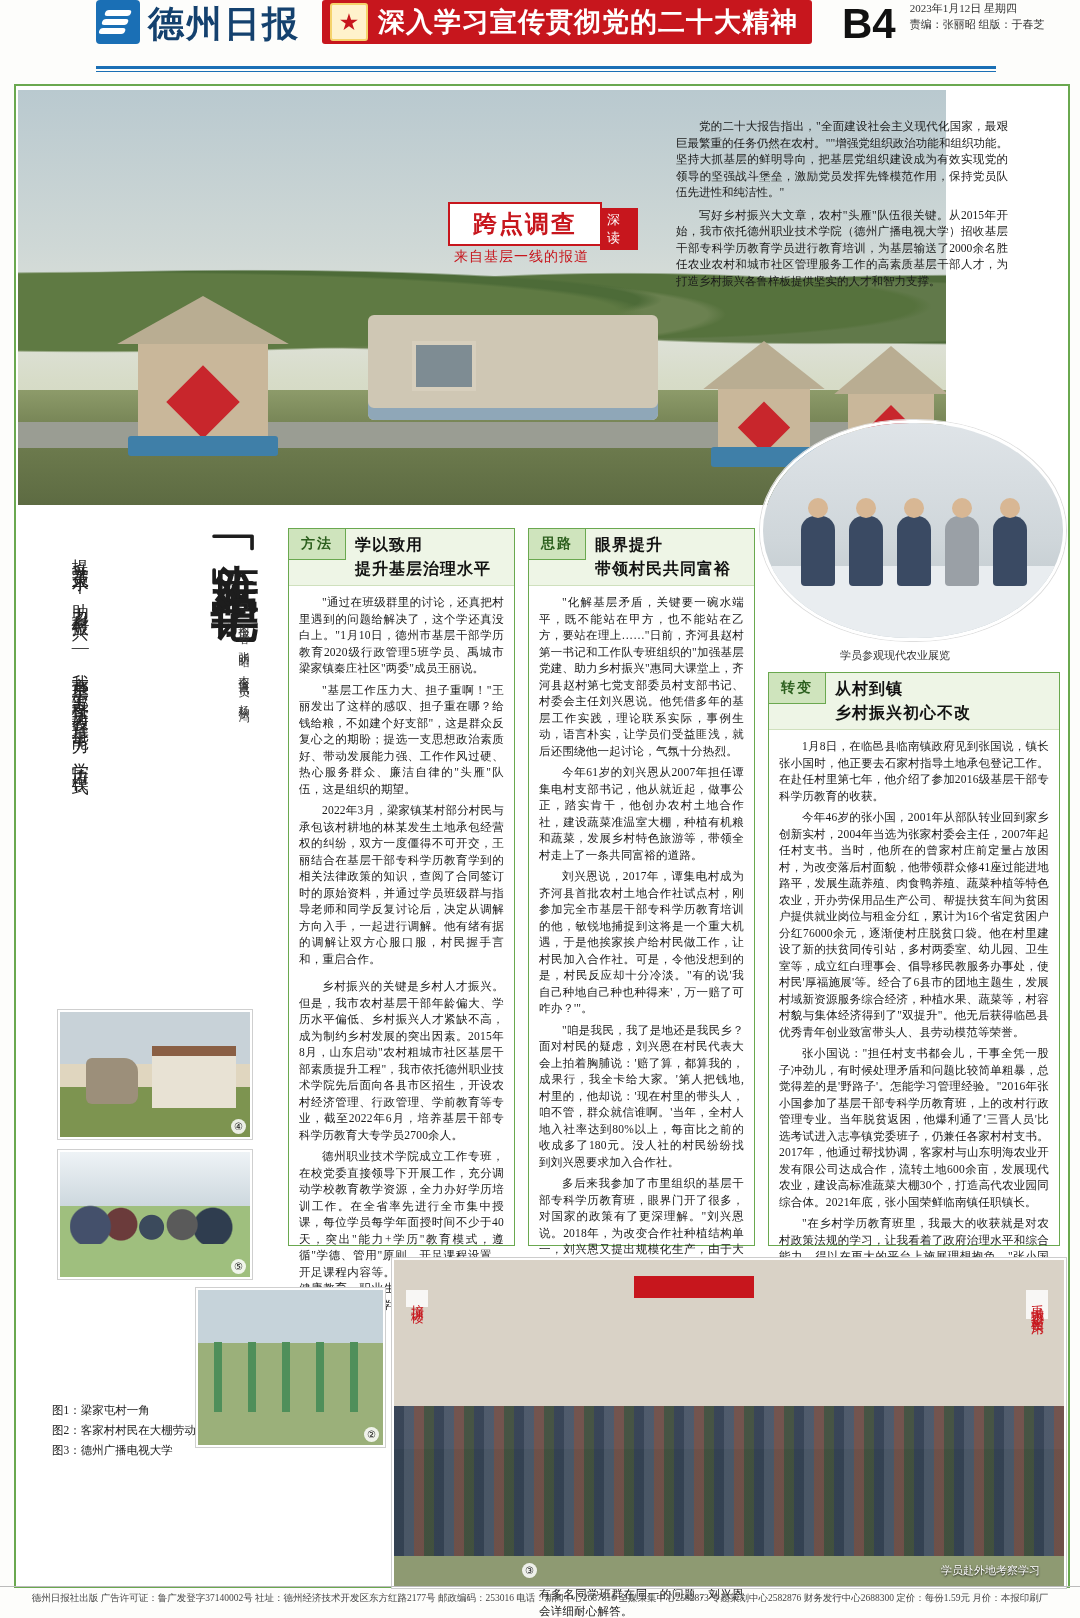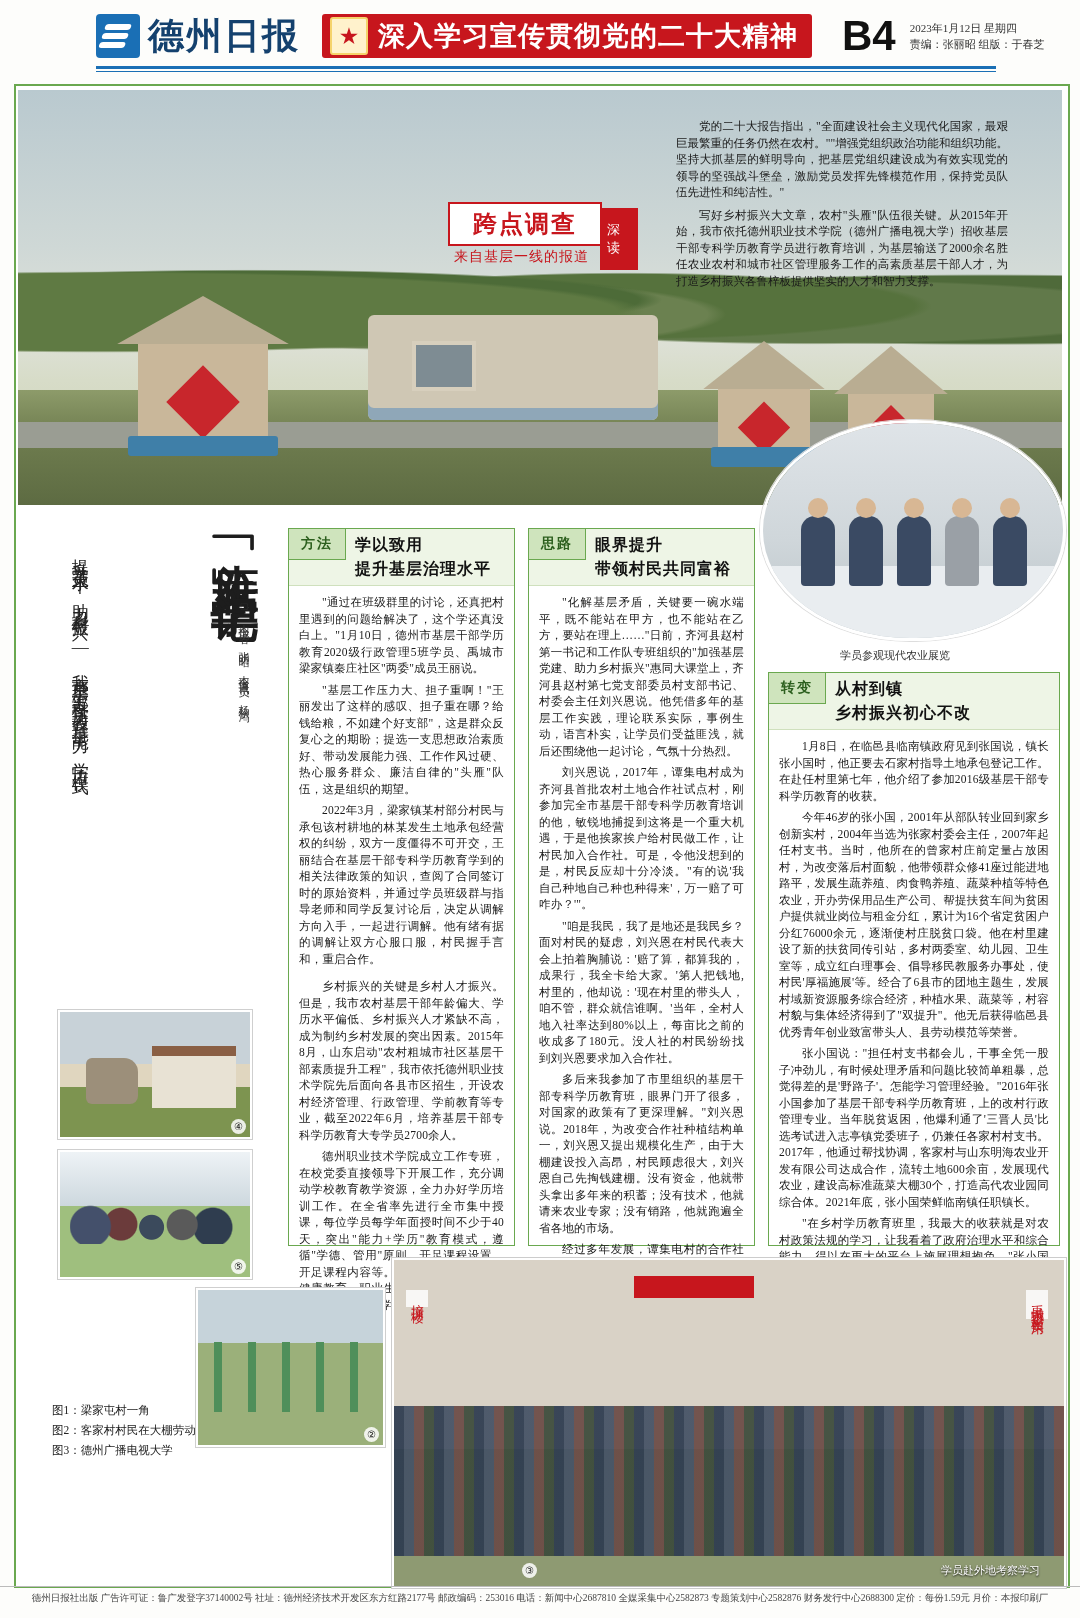--- a/index.html
+++ b/index.html
@@ -4,37 +4,37 @@
 <style>
   html,body{margin:0;padding:0;}
   body{
     width:1080px;height:1618px;background:#fdfdfb;
     font-family:"Liberation Serif", serif;color:#1a1a1a;
     position:relative;overflow:hidden;
   }
   .page{position:relative;width:1080px;height:1618px;}
 
   
-  .masthead{position:absolute;left:0;top:0;width:1080px;height:72px;display:flex;align-items:center;}
+  .masthead{position:absolute;left:0;top:0;width:1080px;height:72px;display:flex;align-items:flex-start;}
   .logo-mark{margin-left:96px;width:44px;height:44px;background:#1a6fb5;border-radius:4px;position:relative;}
   .logo-mark:after{content:"";position:absolute;left:9px;top:10px;width:26px;height:6px;background:#fff;border-radius:3px;box-shadow:0 9px 0 #fff,0 18px 0 #fff;transform:skewX(-18deg);}
   .logo-text{font-family:"DejaVu Serif",serif;font-weight:bold;font-size:36px;letter-spacing:2px;color:#14416e;margin-left:8px;}
   .banner{margin-left:22px;height:44px;display:flex;align-items:center;background:#c7161d;border-radius:3px;padding:0 14px 0 8px;}
   .banner-emblem{width:34px;height:34px;background:#fff2cc;border:2px solid #f5d36b;border-radius:3px;display:flex;align-items:center;justify-content:center;color:#c7161d;font-size:20px;font-weight:bold;}
   .banner-text{color:#fff;font-size:27px;font-weight:bold;letter-spacing:1px;margin-left:10px;font-family:"DejaVu Serif",serif;}
   .page-no{font-size:42px;font-weight:bold;margin-left:30px;color:#111;font-family:"Liberation Sans",sans-serif;}
   .dateblock{margin-left:14px;font-size:11px;line-height:16px;color:#333;}
   .rule{position:absolute;left:96px;top:66px;width:900px;height:3px;background:#1a6fb5;}
   .rule2{position:absolute;left:96px;top:71px;width:900px;height:1px;background:#1a6fb5;}
 
   
   .frame{position:absolute;left:14px;top:84px;width:1052px;height:1500px;border:2px solid #6aa84f;background:#fff;}
 
   
-  .hero{position:absolute;left:18px;top:90px;width:1044px;height:415px;overflow:hidden;}
+  .hero{position:absolute;left:18px;top:90px;width:928px;height:415px;overflow:hidden;}
   .sky{position:absolute;inset:0;background:linear-gradient(#b9c9cf 0%,#cfd8d6 38%,#dfe2da 58%,#d7dcc8 70%,#c9cfae 100%);}
   .treeline{position:absolute;left:0;top:150px;width:1044px;height:120px;background:
      radial-gradient(ellipse at 8% 60%, #5f7a43 0 38%, transparent 40%),
      radial-gradient(ellipse at 22% 50%, #4d6b38 0 34%, transparent 36%),
      radial-gradient(ellipse at 38% 62%, #6b8150 0 32%, transparent 34%),
      radial-gradient(ellipse at 58% 55%, #56723d 0 34%, transparent 36%),
      radial-gradient(ellipse at 76% 60%, #61794a 0 30%, transparent 32%),
      radial-gradient(ellipse at 93% 58%, #4f6a3a 0 34%, transparent 36%);}
   .ground{position:absolute;left:0;top:300px;width:1044px;height:115px;background:linear-gradient(#8d9b6a,#6f7d4f 40%,#5d6b42);}
   .road{position:absolute;left:0;top:332px;width:1044px;height:26px;background:#9a9d93;}
@@ -44,21 +44,21 @@
   .hut .roof{position:absolute;left:-16%;top:-44px;width:132%;height:48px;background:#b9ad92;clip-path:polygon(50% 0,100% 100%,0 100%);}
   .hut .diamond{position:absolute;left:50%;top:36%;width:40%;aspect-ratio:1;transform:translateX(-50%) rotate(45deg);background:#c8262c;}
   .hut .base{position:absolute;left:-8%;bottom:-16px;width:116%;height:20px;background:#3f7fa8;border-radius:3px;}
   .h1{left:120px;top:250px;width:130px;height:100px;}
   .h2{left:700px;top:295px;width:92px;height:66px;}
   .h3{left:830px;top:300px;width:86px;height:62px;}
   .hero-caption{position:absolute;right:36px;bottom:12px;color:#fff;font-size:11px;text-shadow:0 1px 2px #000;}
 
   .stamp{position:absolute;left:430px;top:112px;width:190px;height:72px;}
   .stamp .box{position:absolute;left:0;top:0;width:150px;height:40px;border:2px solid #c7161d;background:#fff;display:flex;align-items:center;justify-content:center;color:#c7161d;font-size:24px;font-weight:bold;letter-spacing:2px;}
-  .stamp .tag{position:absolute;left:152px;top:6px;background:#c7161d;color:#fff;font-size:13px;padding:13px 7px;}
+  .stamp .tag{position:absolute;left:152px;top:6px;background:#c7161d;color:#fff;font-size:13px;padding:3px 7px;}
   .stamp .sub{position:absolute;left:6px;top:46px;color:#c7161d;font-size:14px;letter-spacing:1px;}
 
   
   .round-photo{position:absolute;left:760px;top:420px;width:300px;height:215px;border-radius:150px/110px;overflow:hidden;border:3px solid #fff;box-shadow:0 0 0 1px #ddd;}
   .rp-bg{position:absolute;inset:0;background:linear-gradient(#dfe4e8,#cfd6da 55%,#b9c3c8);}
   .rp-table{position:absolute;left:0;bottom:0;width:100%;height:72px;background:#e9edf0;}
   .fig{position:absolute;bottom:52px;width:34px;height:70px;background:#3a4a63;border-radius:14px 14px 4px 4px;}
   .fig:after{content:"";position:absolute;left:7px;top:-18px;width:20px;height:20px;border-radius:50%;background:#d8b794;}
   .photo-cap-under{position:absolute;font-size:11px;color:#333;}
 
@@ -190,20 +190,21 @@
   </div>
 
   <div class="colbox" style="left:528px;top:528px;width:225px;height:716px;">
     <div class="tabhead">
       <div class="tab">思路</div>
       <div class="tabtitle" style="white-space:pre-line;">眼界提升
 带领村民共同富裕</div>
     </div>
     <div class="body-text">
       <p style="margin:0 0 5px;text-indent:2em;">"化解基层矛盾，关键要一碗水端平，既不能站在甲方，也不能站在乙方，要站在理上……"日前，齐河县赵村第一书记和工作队专班组织的"加强基层党建、助力乡村振兴"惠同大课堂上，齐河县赵村第七党支部委员村支部书记、村委会主任刘兴恩说。他凭借多年的基层工作实践，理论联系实际，事例生动，语言朴实，让学员们受益匪浅，就后还围绕他一起讨论，气氛十分热烈。</p>
+      <p style="margin:0 0 5px;text-indent:2em;">今年61岁的刘兴恩从2007年担任谭集电村支部书记，他从就近起，做事公正，踏实肯干，他创办农村土地合作社，建设蔬菜准温室大棚，种植有机粮和蔬菜，发展乡村特色旅游等，带领全村走上了一条共同富裕的道路。</p>
       <p style="margin:0 0 5px;text-indent:2em;">刘兴恩说，2017年，谭集电村成为齐河县首批农村土地合作社试点村，刚参加完全市基层干部专科学历教育培训的他，敏锐地捕捉到这将是一个重大机遇，于是他挨家挨户给村民做工作，让村民加入合作社。可是，令他没想到的是，村民反应却十分冷淡。"有的说'我自己种地自己种也种得来'，万一赔了可咋办？'"。</p>
       <p style="margin:0 0 5px;text-indent:2em;">"咱是我民，我了是地还是我民乡？面对村民的疑虑，刘兴恩在村民代表大会上拍着胸脯说：'赔了算，都算我的，成果行，我全卡给大家。'第人把钱地, 村里的，他却说：'现在村里的带头人，咱不管，群众就信谁啊。'当年，全村人地入社率达到80%以上，每亩比之前的收成多了180元。没人社的村民纷纷找到刘兴恩要求加入合作社。</p>
       <p style="margin:0 0 5px;text-indent:2em;">多后来我参加了市里组织的基层干部专科学历教育班，眼界门开了很多，对国家的政策有了更深理解。"刘兴恩说。2018年，为改变合作社种植结构单一，刘兴恩又提出规模化生产，由于大棚建设投入高昂，村民顾虑很大，刘兴恩自己先掏钱建棚。没有资金，他就带头拿出多年来的积蓄；没有技术，他就请来农业专家；没有销路，他就跑遍全省各地的市场。</p>
       <p style="margin:0 0 5px;text-indent:2em;">经过多年发展，谭集电村的合作社已经流转土地1300余亩，年收入130万余元，每亩比之前增收600元，村民的钱包鼓了起来，日子也越过越红火。</p>
       <p style="margin:0 0 5px;text-indent:2em;">"老百姓不怕受苦，就怕不公。"刘兴恩说，"村里的收入，都是大伙的，所以要账目清楚，大伙才会信。"谭集电集体经济收支全部公开透明，每笔每户和村集体的收支明细都上墙公示，正因如此，他在四村中有着极高的威信，村民的事都在他心里。</p>
       <p style="margin:0;text-indent:2em;">现在，刘兴恩成了当地知名的"讲师"，很多单位都请他去讲课，由于他的课程介绍，方法容易懂，每次讲课都会有多名同学班群在同一的问题，刘兴恩会详细耐心解答。</p>
     </div>
   </div>
 
   <div class="round-photo">

